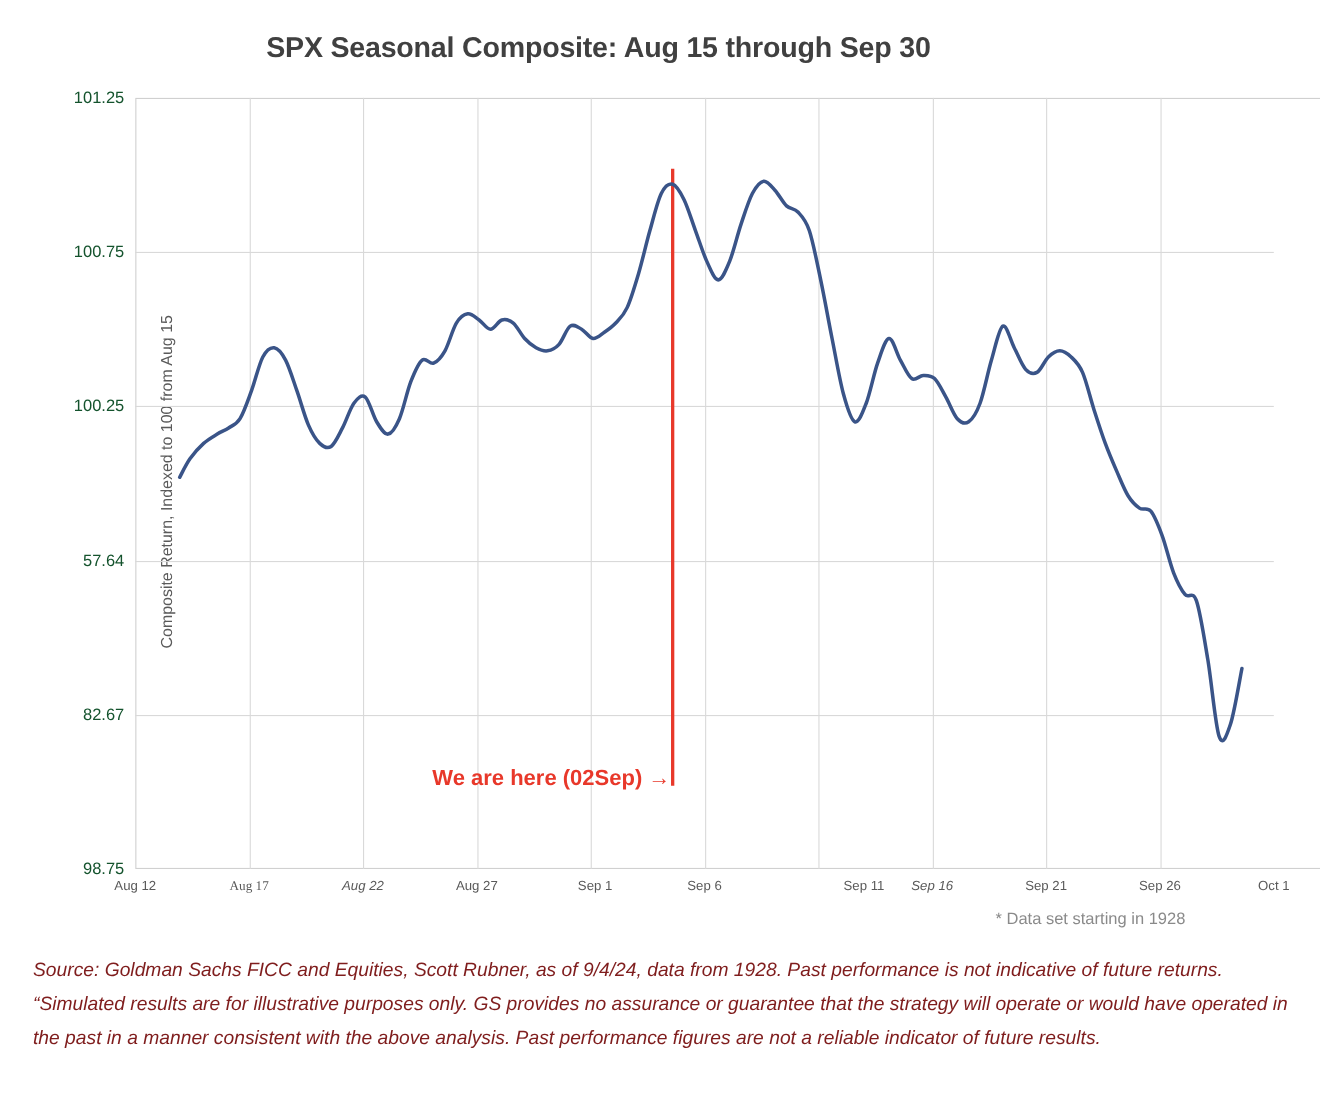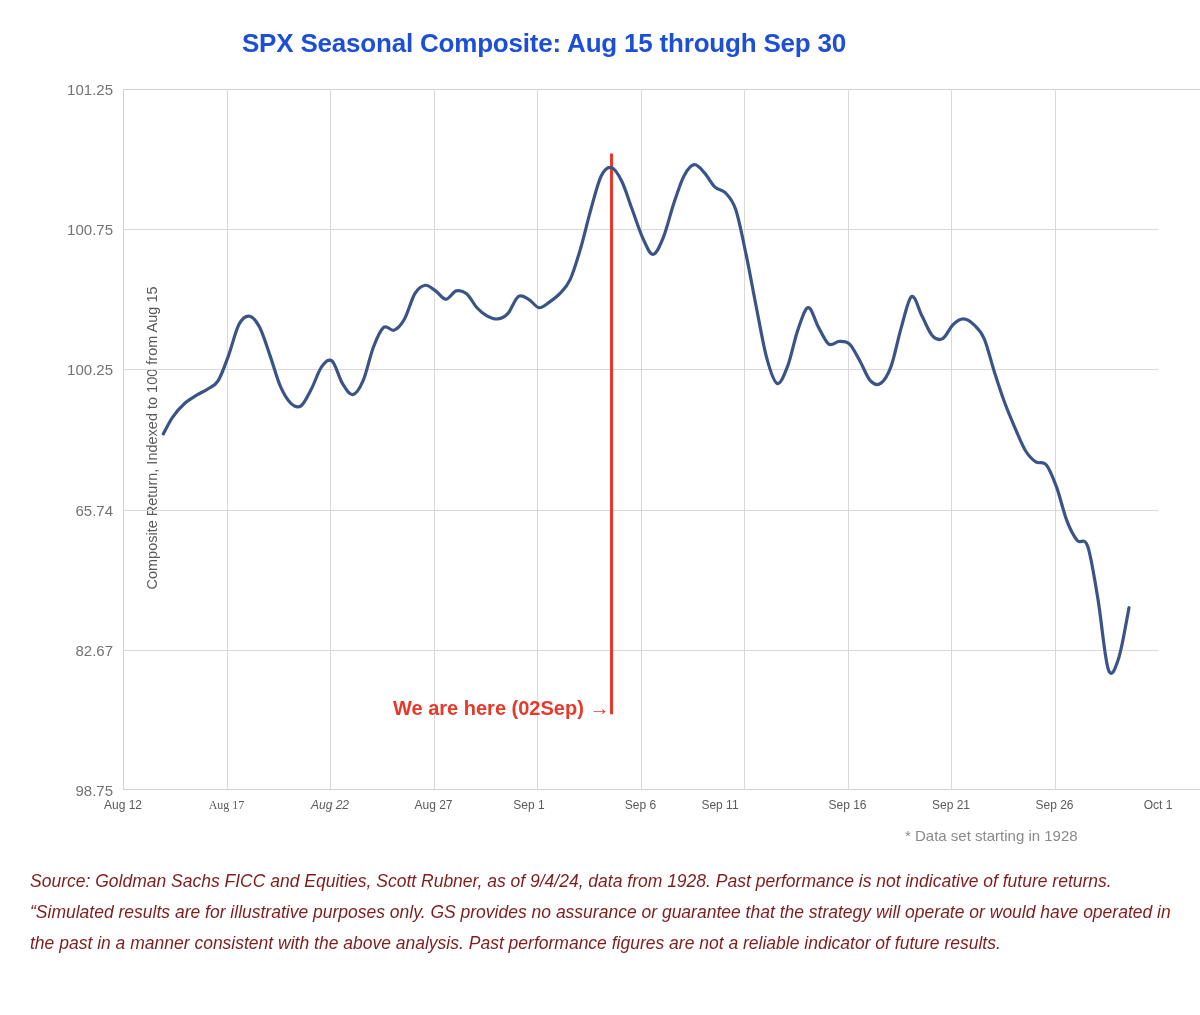--- a/index.html
+++ b/index.html
@@ -26,21 +26,21 @@
   }
 
   #chart-title {
     position: absolute;
     left: 0;
     top: 28px;
     width: 1088px;
     text-align: center;
     font-size: 26px;
     font-weight: bold;
-    color: #1d4ed8;
+    color: #404040;
     letter-spacing: -0.2px;
   }
 
   
   #plot-wrap {
     position: absolute;
     left: 123px;
     top: 89px;
     width: 1153px;
     height: 701px;
@@ -72,21 +72,21 @@
     top: 0;
     overflow: visible;
   }
 
   .ytick-label {
     position: absolute;
     right: 0;
     width: 70px;
     text-align: right;
     font-size: 15px;
-    color: #737373;
+    color: #14532d;
     transform: translateY(-50%);
   }
   #ytick-col {
     position: absolute;
     left: 43px;
     top: 89px;
     width: 70px;
     height: 701px;
   }
 
@@ -156,21 +156,21 @@
 
 <div id="chart-card">
 
   <div id="chart-title">SPX Seasonal Composite: Aug 15 through Sep 30</div>
 
   <div id="y-axis-title">Composite Return, Indexed to 100 from Aug 15</div>
 
   <div id="ytick-col">
       <div class="ytick-label" style="top: 701px;">98.75</div>
       <div class="ytick-label" style="top: 560.8px;">82.67</div>
-      <div class="ytick-label" style="top: 420.6px;">65.74</div>
+      <div class="ytick-label" style="top: 420.6px;">57.64</div>
       <div class="ytick-label" style="top: 280.4px;">100.25</div>
       <div class="ytick-label" style="top: 140.2px;">100.75</div>
       <div class="ytick-label" style="top: 0px;">101.25</div>
     </div>
 
   <div id="plot-wrap">
     <div id="plot-frame"></div>
     <div id="grid-layer">
         <div class="gridline-h" style="top: 560.8px;"></div>
         <div class="gridline-h" style="top: 420.6px;"></div>
@@ -192,23 +192,23 @@
       </svg>
     <div id="annotation-text">We are here (02Sep) →</div>
     <div id="inline-note">* Data set starting in 1928</div>
   </div>
 
   <div id="xtick-row">
       <div class="xtick-label" style="left: 0px;">Aug 12</div>
       <div class="xtick-label" style="left: 103.5px; font-family: Liberation Serif, serif;">Aug 17</div>
       <div class="xtick-label" style="left: 207px; font-style: italic;">Aug 22</div>
       <div class="xtick-label" style="left: 310.5px;">Aug 27</div>
-      <div class="xtick-label" style="left: 406px;">Sep 1</div>
+      <div class="xtick-label" style="left: 418px;">Sep 1</div>
       <div class="xtick-label" style="left: 517.5px;">Sep 6</div>
-      <div class="xtick-label" style="left: 597px;">Sep 11</div>
-      <div class="xtick-label" style="left: 724.5px;">Sep 16</div>
+      <div class="xtick-label" style="left: 621px; text-align: right;">Sep 11</div>
+      <div class="xtick-label" style="left: 724.5px; font-style: italic;">Sep 16</div>
       <div class="xtick-label" style="left: 828px;">Sep 21</div>
       <div class="xtick-label" style="left: 931.5px;">Sep 26</div>
       <div class="xtick-label" style="left: 1035px;">Oct 1</div>
     </div>
 </div>
 
 <div id="source-block">Source: Goldman Sachs FICC and Equities, Scott Rubner, as of 9/4/24, data from 1928. Past performance is not indicative of future returns. “Simulated results are for illustrative purposes only. GS provides no assurance or guarantee that the strategy will operate or would have operated in the past in a manner consistent with the above analysis. Past performance figures are not a reliable indicator of future results.</div>
 
 </body></html>

